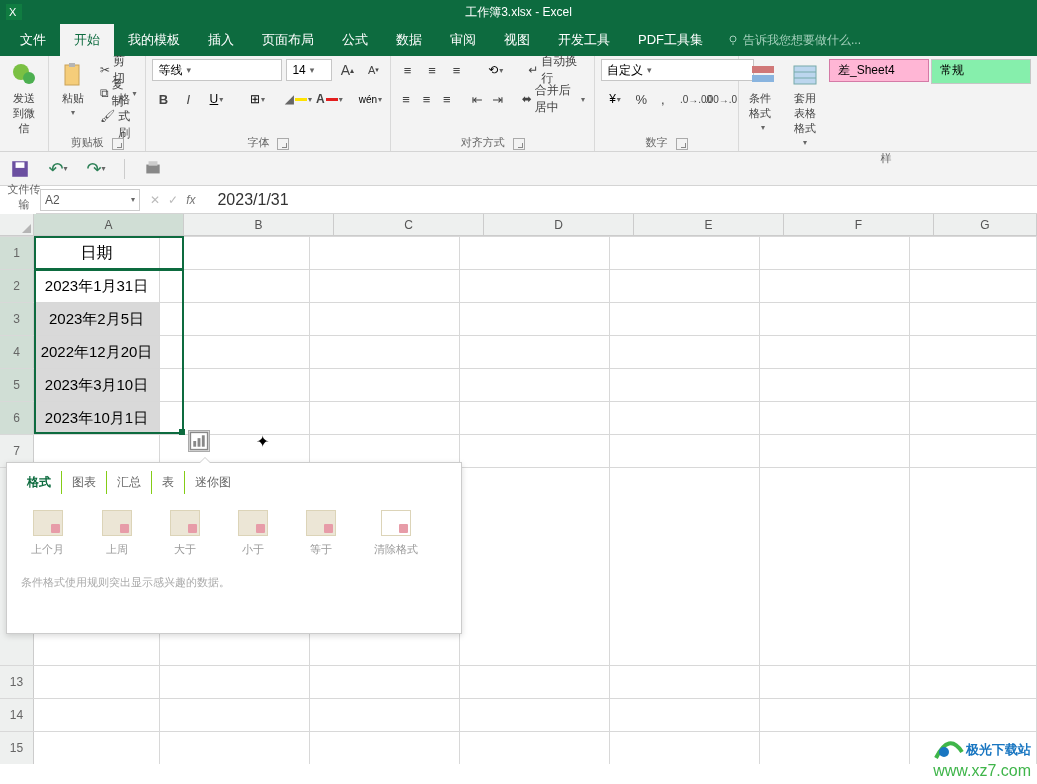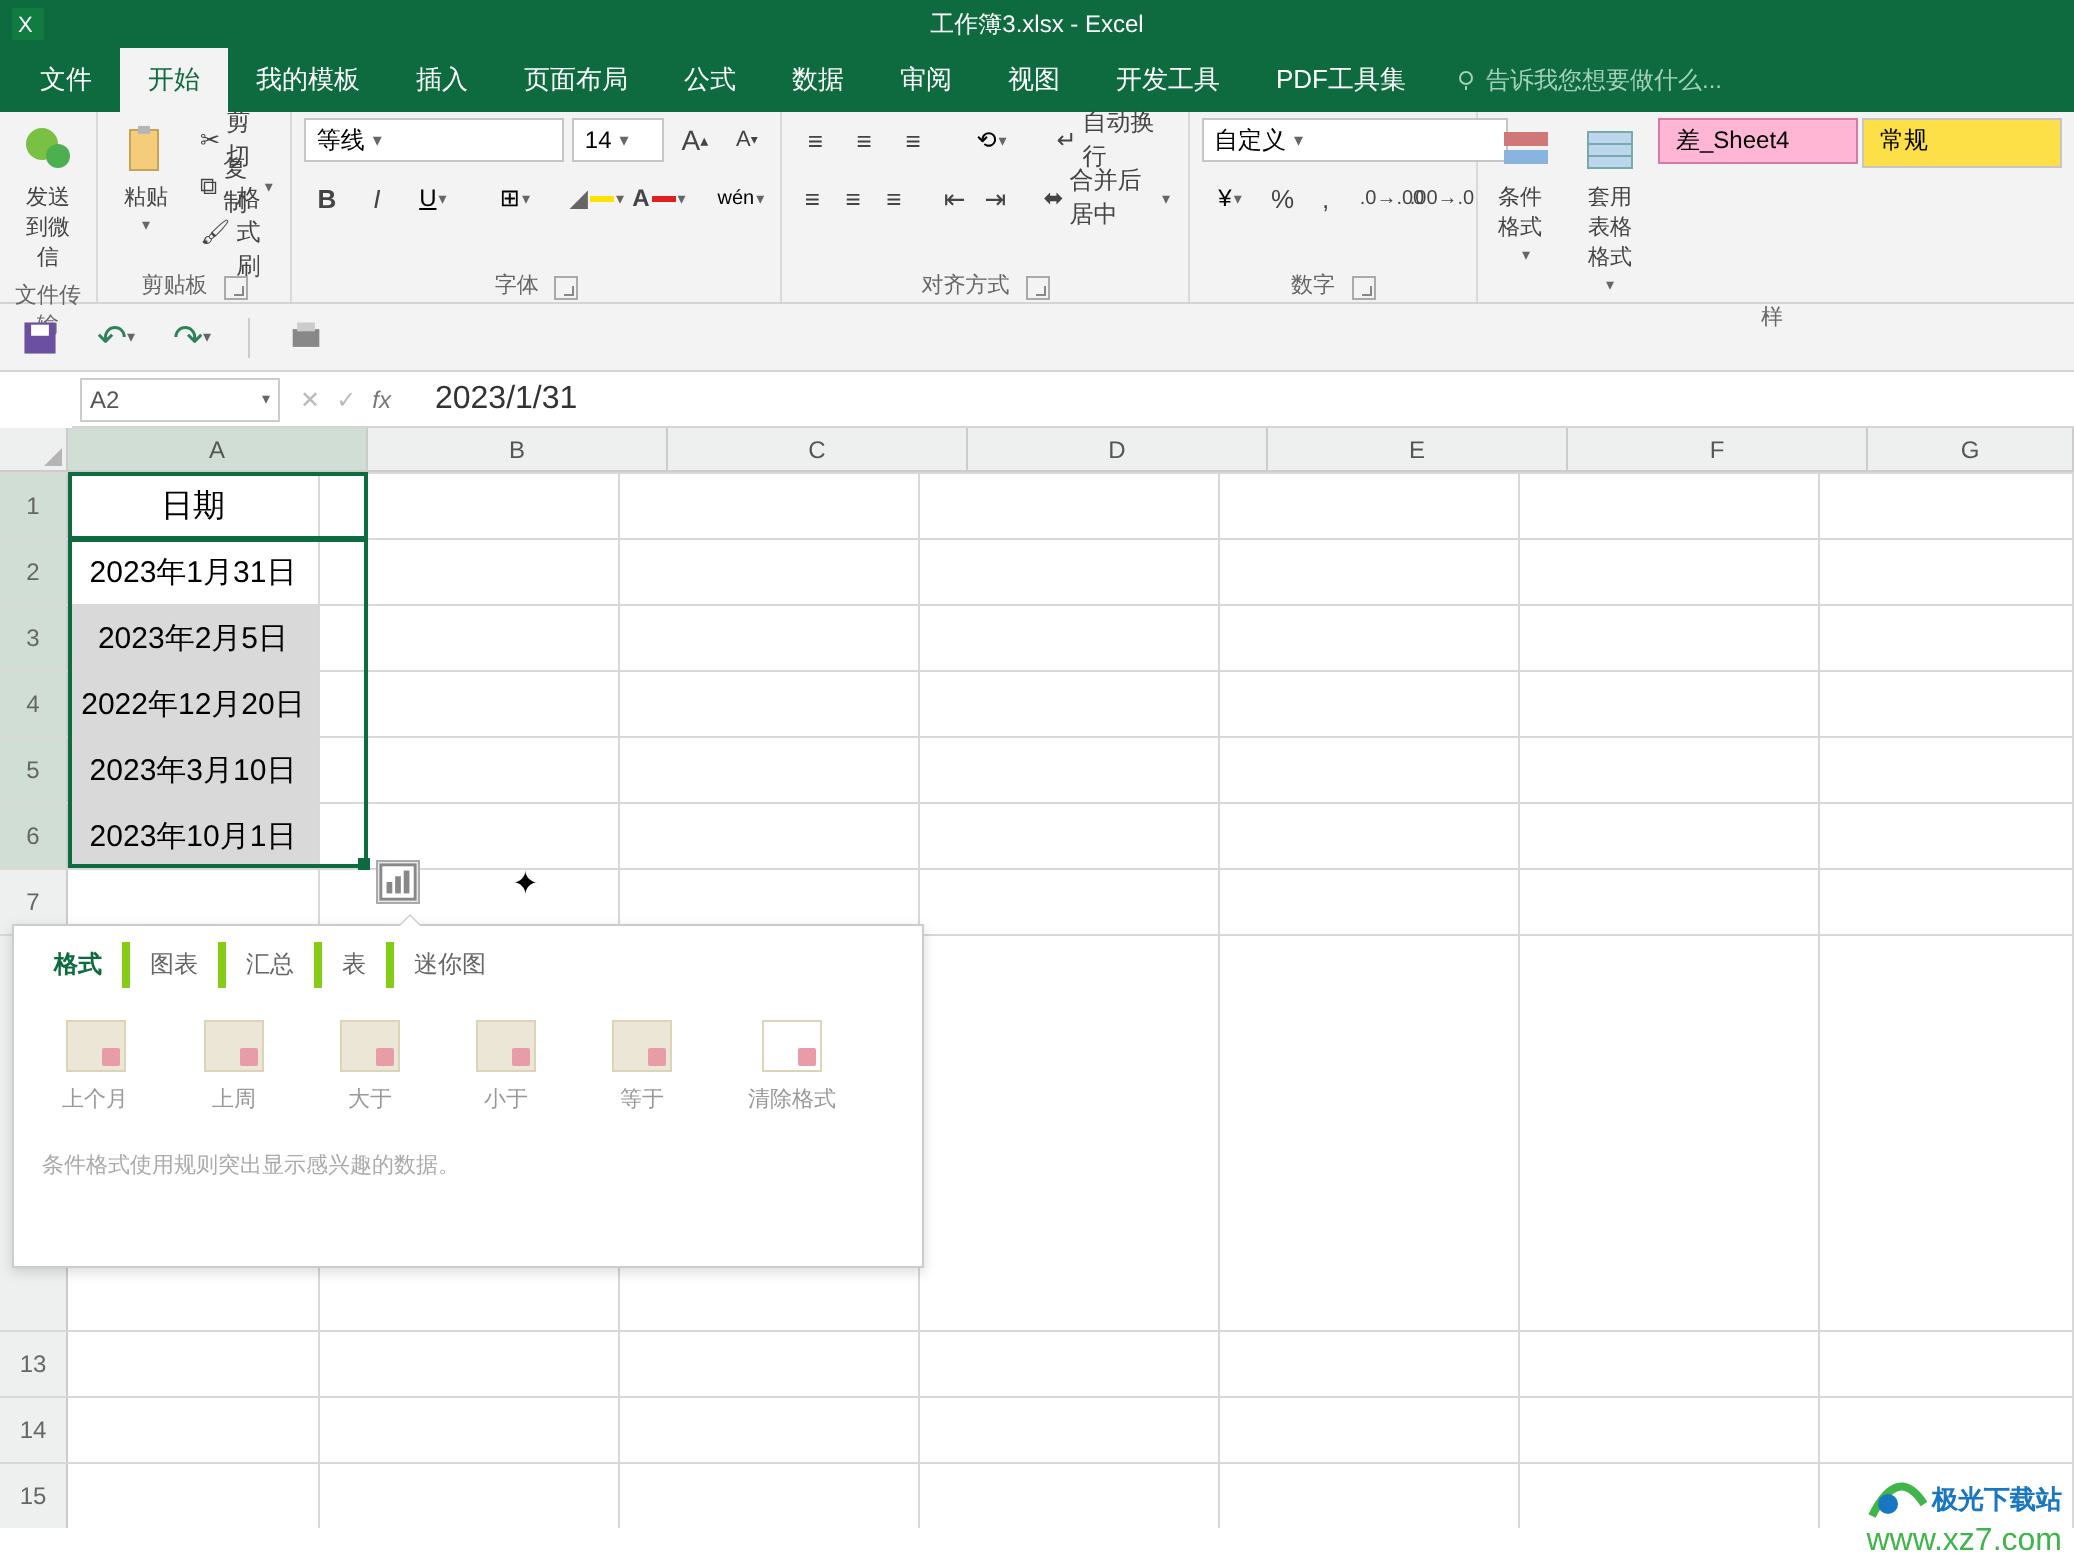--- a/index.html
+++ b/index.html
@@ -31,21 +31,21 @@
   .select-box .arrow { color:#666; font-size:9px;}
   .fmt-row1 { display:flex; gap:4px; align-items:center;}
   .fmt-row2 { display:flex; gap:3px; align-items:center; margin-top:4px;}
   .icon-btn { width:22px; height:22px; display:flex; align-items:center; justify-content:center; cursor:pointer; font-size:13px; color:#444;}
   .icon-btn-w { min-width:28px; height:22px; display:flex; align-items:center; justify-content:center; cursor:pointer; gap:1px;}
   .tiny-arrow { font-size:8px; color:#666;}
   .dlg-launch { width:12px;height:12px; border:1px solid #aaa; position:relative; cursor:pointer; align-self:flex-end; margin-left:4px;}
   .dlg-launch:after{content:"";position:absolute;right:1px;bottom:1px;width:4px;height:4px;border-right:1px solid #888;border-bottom:1px solid #888;}
 
   .style-pink { background:#ffb6d5; border:1px solid #d47aa6; padding:2px 8px; font-size:12px; min-width:100px; margin-bottom:2px;}
-  .style-normal { background:#fde047; border:1px solid #c6c6c6; padding:2px 8px; font-size:12px; min-width:100px;}
+  .style-normal { background:#86efac; border:1px solid #c6c6c6; padding:2px 8px; font-size:12px; min-width:100px;}
   .style-stack {display:flex;flex-direction:row;gap:2px;}
   
   
   .qat { background:#f3f3f3; height:34px; display:flex; align-items:center; padding:0 10px; gap:18px; border-bottom:1px solid #d4d4d4;}
   .qat .ico { width:20px; height:20px; display:flex; align-items:center; justify-content:center; cursor:pointer;}
   .qat-sep{width:1px;height:20px;background:#ccc;}
 
   
   .formula-row { height:28px; display:flex; align-items:center; border-bottom:1px solid #d4d4d4; background:#fff;margin-left:36px;}
   .name-box { width:100px; border:1px solid #ccc; margin:2px 0 2px 4px; height:22px; display:flex; align-items:center; padding:0 4px; font-size:12px; color:#555; justify-content:space-between;}
@@ -74,21 +74,21 @@
   .sel-handle{position:absolute;right:-3px;bottom:-3px;width:6px;height:6px;background:#0d6b3f;}
   .header-green{position:absolute;left:34px;top:22px;width:150px;height:33px;border:2px solid #0d6b3f;border-bottom:1px solid #0d6b3f;pointer-events:none;}
 
   .smart-tag{position:absolute;left:188px;top:216px;width:22px;height:22px;background:#e8e8e8;border:1px solid #aaa;display:flex;align-items:center;justify-content:center;cursor:pointer;}
   
   
   .popup { position:absolute; left:6px; top:248px; width:456px; height:172px; background:#fff; border:1px solid #ccc; box-shadow:0 2px 6px rgba(0,0,0,0.15); padding:8px 10px 8px 10px;}
   .arrow-up{position:absolute;top:-6px;left:192px;width:0;height:0;border-left:6px solid transparent;border-right:6px solid transparent;border-bottom:6px solid #ccc;}
   .arrow-up:after{content:"";position:absolute;top:1px;left:-5px;border-left:5px solid transparent;border-right:5px solid transparent;border-bottom:5px solid #fff;}
   .popup-tabs { display:flex; gap:0; font-size:12px; color:#666;}
-  .popup-tab{ padding:3px 10px; cursor:pointer; border-right:4px solid #84cc16;}
+  .popup-tab{ padding:3px 10px; cursor:pointer; border-right:1px solid #84cc16;}
   .popup-tab:last-child{border-right:none;}
   .popup-tab.active{ color:#0d6b3f; font-weight:bold;}
   .popup-items { display:flex; gap:38px; margin-top:16px; padding-left:14px;}
   .popup-item { display:flex; flex-direction:column; align-items:center; gap:6px; font-size:11px; color:#999; cursor:pointer;}
   .popup-item .picon{ width:30px; height:26px; background:#ece6d6; border:1px solid #dcd4b8; position:relative;}
   .popup-item .picon:after{content:"";position:absolute;bottom:2px;right:2px;width:9px;height:9px;background:#e79ca8;border-radius:1px;}
   .popup-desc{ font-size:11px; color:#aaa; margin-top:18px; padding-left:4px;}
 
   .cursor-cross { position:absolute; left:256px; top:218px; font-size:16px; color:#000; pointer-events:none;}
   
@@ -129,21 +129,21 @@
     <span class="bulb"><svg viewBox="0 0 12 12">
           <circle cx="6" cy="5" r="3" fill="none" stroke="#a3d0bb"></circle>
           <line x1="6" y1="9" x2="6" y2="11" stroke="#a3d0bb"></line>
         </svg></span>
     <span>告诉我您想要做什么...</span>
   </div>
 </div>
 
 <div class="ribbon">
 
-  <div class="ribbon-group" style="width:52px;">
+  <div class="ribbon-group" style="width:52px;gap:42px;">
     <div class="rg-body">
       <div class="btn-big">
         <span class="ico">
             <svg viewBox="0 0 28 28">
               <circle cx="11" cy="11" r="8" fill="#7ac043"></circle>
               <circle cx="19" cy="17" r="6" fill="#4caf50"></circle>
             </svg>
           </span>
         <span style="text-align:center;white-space:pre-line;">发送
 到微信</span>

